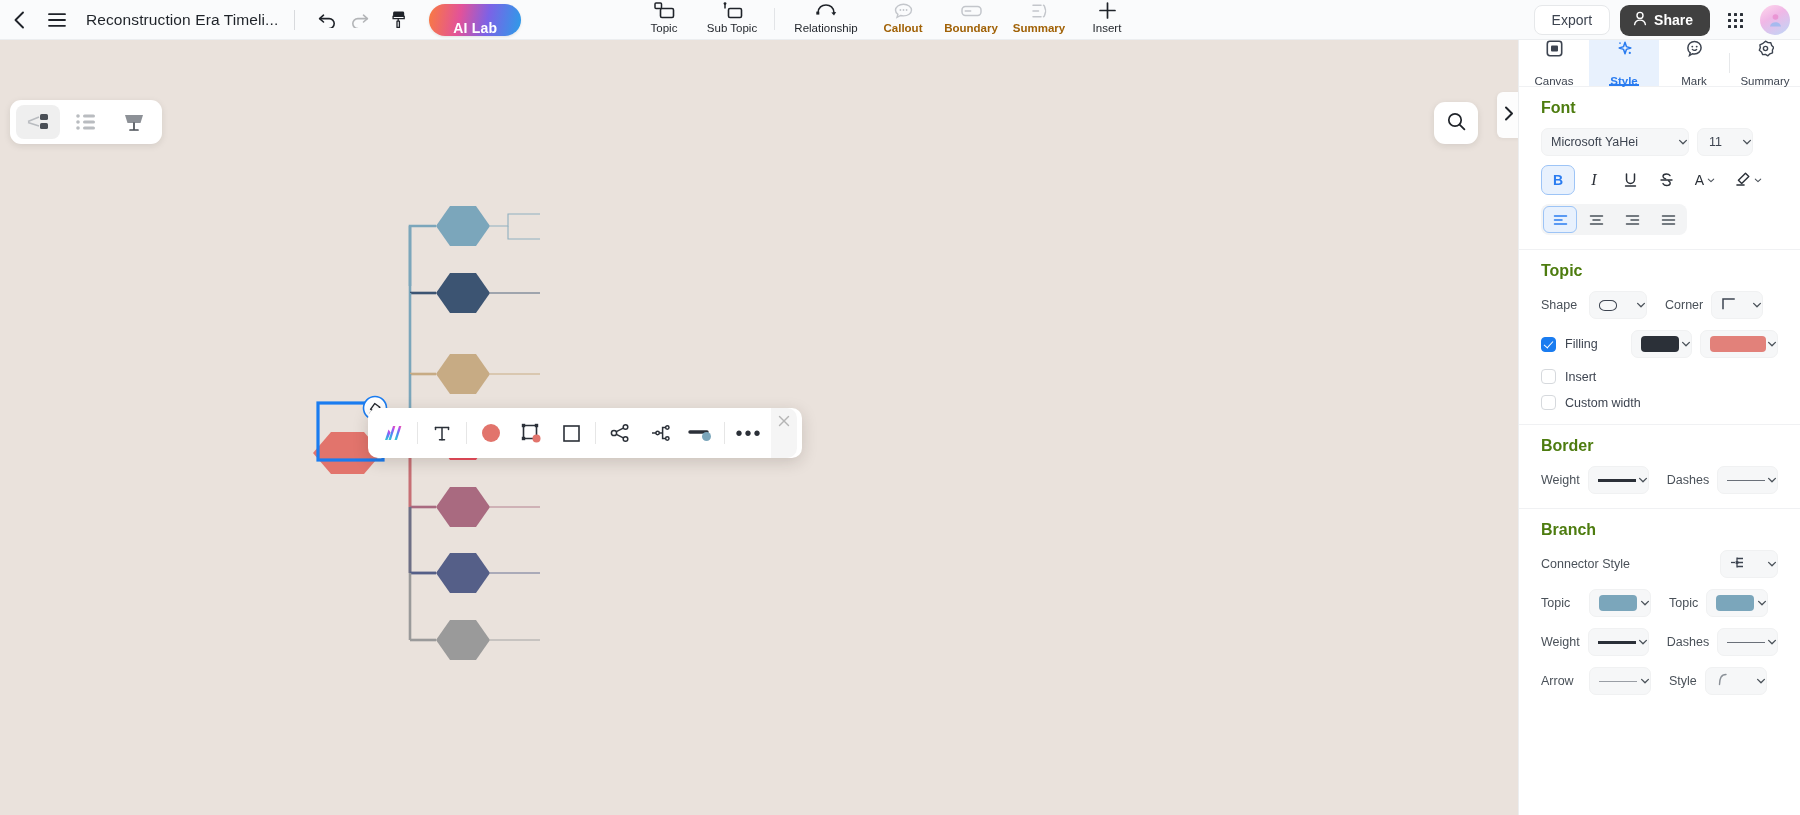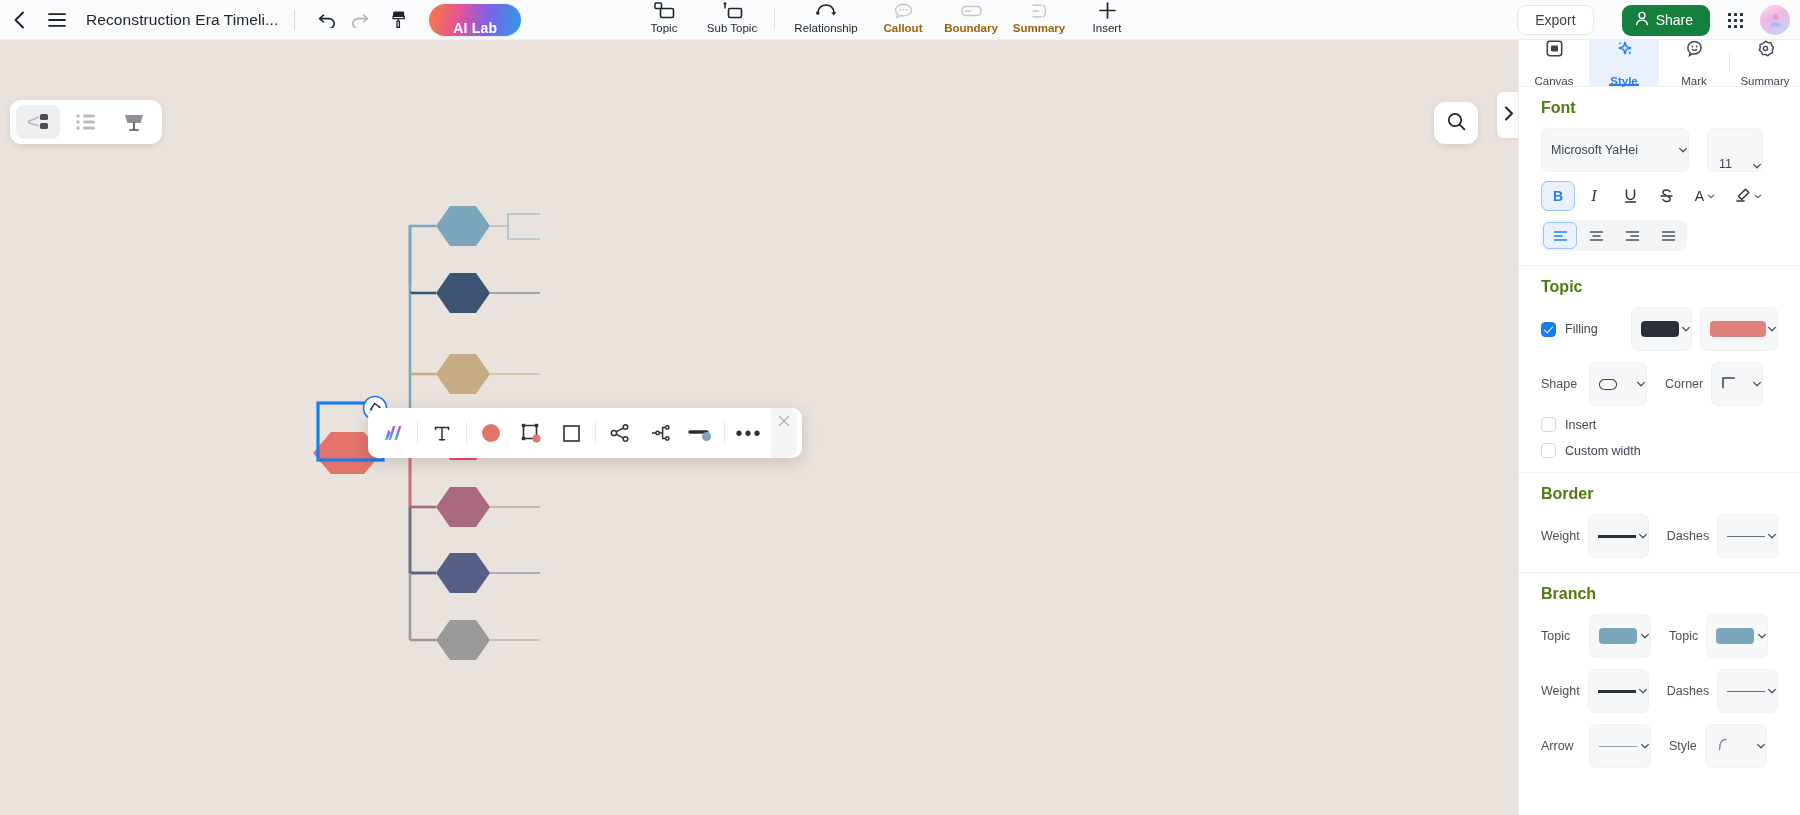--- a/index.html
+++ b/index.html
@@ -44,22 +44,22 @@
   .tool.wide { width: 86px; }
   .tool.dim { color: #a16207; cursor:default;font-weight:bold; }
   .tool-sep { width:1px; height:22px; background:#e2e4e7; margin: 8px 8px 0 8px; }
 
   .tb-right { position:absolute; right: 10px; top:0; height:40px; display:flex; align-items:center; gap:10px; }
   .btn-export {
     height: 30px; padding: 0 17px; border:1px solid #e6e8ea; border-radius:8px; background:#fff;
     font-size:14px; color:#3d4450; display:flex; align-items:center; cursor:pointer;
   }
   .btn-share {
-    height: 31px; padding: 0 17px 0 13px; border-radius:9px; background:#15803d; color:#fff;
-    font-size:14px; display:flex; align-items:center; gap:7px; cursor:pointer; font-weight:400;margin-left:18px;
+    height: 31px; padding: 0 17px 0 13px; border-radius:9px; background:#404040; color:#fff;
+    font-size:14px; display:flex; align-items:center; gap:7px; cursor:pointer; font-weight:700;
   }
   .grid9 { width:30px; height:30px; display:flex; align-items:center; justify-content:center; cursor:pointer; border-radius:6px; }
   .grid9 i { display:block; width:3px; height:3px; background:#2b3038; border-radius:.5px; }
   .grid9 .g { display:grid; grid-template-columns:repeat(3,3px); grid-template-rows:repeat(3,3px); gap:3px; }
   .avatar {
     width:30px; height:30px; border-radius:50%; cursor:pointer;
     background: linear-gradient(150deg,#ffd9ec 0%, #f0b7e6 40%, #bcd7f7 100%);
     display:flex; align-items:center; justify-content:center;
   }
 
@@ -119,28 +119,28 @@
   .rp-tabdiv { width:1px; height:20px; background:#e6e8ea; align-self:center; }
 
   .rp-body { position:absolute; left:0; top:47px; right:0; bottom:0; overflow:hidden; }
   .sect { padding: 12px 22px 14px 22px; border-bottom:1px solid #f0f1f3; }
   .sect-title { font-size:16px; font-weight:700; color:#4d7c0f; margin-bottom:11px; }
   .row { display:flex; align-items:center; margin-bottom:11px; }
   .row:last-child { margin-bottom:0; }
   .lbl { font-size:12.5px; color:#4a5159; }
 
   .selbox {
-    height:44px; background:#f6f7f8; border:1px solid #f0f1f2; border-radius:7px;
+    height:28px; background:#f6f7f8; border:1px solid #f0f1f2; border-radius:7px;
     display:flex; align-items:center; justify-content:space-between; padding: 0 0 0 9px; cursor:pointer;
   }
   .selbox .sv { font-size:12.5px; color:#3d4450; white-space:nowrap; }
   .cv { width:10px; height:10px; flex:none; }
 
   .fontsel { width:148px; }
-  .sizesel { width:56px; margin-left:18px; padding-left:11px;align-items:flex-end; }
+  .sizesel { width:56px; margin-left:8px; padding-left:11px; }
 
   .fmtrow { display:flex; align-items:center; gap:2px; margin-top:9px; }
   .fmtbtn { width:34px; height:30px; border-radius:7px; display:flex; align-items:center; justify-content:center; cursor:pointer; color:#2b3038; font-size:15px; }
   .fmtbtn.on { background:#e8f1fd; border:1px solid #9dc4f6; color:#2a7cf0; }
   .alignwrap { display:inline-flex; background:#f3f4f5; border-radius:8px; padding:2px; margin-top:9px; gap:2px; }
   .alignbtn { width:34px; height:27px; border-radius:6px; display:flex; align-items:center; justify-content:center; cursor:pointer; }
   .alignbtn.on { background:#e8f1fd; border:1px solid #9dc4f6; }
 
   .chk { width:15px; height:15px; border-radius:4px; border:1.5px solid #d6d9dd; background:#fff; flex:none; cursor:pointer; position:relative; }
   .chk.on { background:#1a7cf0; border-color:#1a7cf0; }
@@ -655,56 +655,56 @@
                   <path d="M1.5 10h12"></path>
                 </g>
               </svg>
           </div>
         </div>
       </div>
 
       <div class="sect">
         <div class="sect-title">Topic</div>
         <div class="row">
-          <span class="chk on"></span>
-          <span class="chklbl" style="width:56px">Filling</span>
-          <div class="selbox" style="width:62px;margin-left:12px">
-            <span class="swatch" style="background:#2b3038"></span>
-            <svg class="cv" viewBox="0 0 10 10">
-                <path d="M1.6 3.4 5 6.8 8.4 3.4" fill="none" stroke="#4a5159" stroke-width="1.3" stroke-linecap="round" stroke-linejoin="round"></path>
-              </svg>
-          </div>
-          <div class="selbox" style="width:80px;margin-left:8px">
-            <span class="swatch" style="background:#e2817a;width:56px"></span>
-            <svg class="cv" viewBox="0 0 10 10">
-                <path d="M1.6 3.4 5 6.8 8.4 3.4" fill="none" stroke="#4a5159" stroke-width="1.3" stroke-linecap="round" stroke-linejoin="round"></path>
-              </svg>
-          </div>
-        </div>
-        <div class="row">
           <span class="lbl" style="width:48px">Shape</span>
           <div class="selbox" style="width:58px">
             <span class="shape-ico"></span>
             <svg class="cv" viewBox="0 0 10 10">
                 <path d="M1.6 3.4 5 6.8 8.4 3.4" fill="none" stroke="#4a5159" stroke-width="1.3" stroke-linecap="round" stroke-linejoin="round"></path>
               </svg>
           </div>
           <span class="lbl" style="margin-left:18px">Corner</span>
           <div class="selbox" style="width:52px;margin-left:8px">
             <span>
               <svg width="16" height="13" viewBox="0 0 16 13">
                   <path d="M2 11.5V2h11" fill="none" stroke="#3d4450" stroke-width="1.5" stroke-linecap="square"></path>
                 </svg>
             </span>
             <svg class="cv" viewBox="0 0 10 10">
                 <path d="M1.6 3.4 5 6.8 8.4 3.4" fill="none" stroke="#4a5159" stroke-width="1.3" stroke-linecap="round" stroke-linejoin="round"></path>
               </svg>
           </div>
         </div>
         <div class="row">
+          <span class="chk on"></span>
+          <span class="chklbl" style="width:56px">Filling</span>
+          <div class="selbox" style="width:62px;margin-left:12px">
+            <span class="swatch" style="background:#2b3038"></span>
+            <svg class="cv" viewBox="0 0 10 10">
+                <path d="M1.6 3.4 5 6.8 8.4 3.4" fill="none" stroke="#4a5159" stroke-width="1.3" stroke-linecap="round" stroke-linejoin="round"></path>
+              </svg>
+          </div>
+          <div class="selbox" style="width:80px;margin-left:8px">
+            <span class="swatch" style="background:#e2817a;width:56px"></span>
+            <svg class="cv" viewBox="0 0 10 10">
+                <path d="M1.6 3.4 5 6.8 8.4 3.4" fill="none" stroke="#4a5159" stroke-width="1.3" stroke-linecap="round" stroke-linejoin="round"></path>
+              </svg>
+          </div>
+        </div>
+        <div class="row">
           <span class="chk"></span>
           <span class="chklbl">Insert</span>
         </div>
         <div class="row">
           <span class="chk"></span>
           <span class="chklbl">Custom width</span>
         </div>
       </div>
 
       <div class="sect">
@@ -722,20 +722,38 @@
             <span class="linesample thin"></span>
             <svg class="cv" viewBox="0 0 10 10">
                 <path d="M1.6 3.4 5 6.8 8.4 3.4" fill="none" stroke="#4a5159" stroke-width="1.3" stroke-linecap="round" stroke-linejoin="round"></path>
               </svg>
           </div>
         </div>
       </div>
 
       <div class="sect" style="border-bottom:none">
         <div class="sect-title">Branch</div>
+        <div class="row">
+          <span class="lbl">Connector Style</span>
+          <div class="selbox" style="width:58px;margin-left:auto">
+            <span>
+              <svg width="18" height="13" viewBox="0 0 18 13">
+                  <g stroke="#3d4450" stroke-width="1.3" fill="none">
+                    <path d="M1 6.5h4"></path>
+                    <path d="M7 1.5v10"></path>
+                    <path d="M7 2.5h6M7 6.5h6M7 10.5h6"></path>
+                  </g>
+                  <rect x="5.6" y="5.1" width="2.8" height="2.8" fill="#3d4450"></rect>
+                </svg>
+            </span>
+            <svg class="cv" viewBox="0 0 10 10">
+                <path d="M1.6 3.4 5 6.8 8.4 3.4" fill="none" stroke="#4a5159" stroke-width="1.3" stroke-linecap="round" stroke-linejoin="round"></path>
+              </svg>
+          </div>
+        </div>
         <div class="row">
           <span class="lbl" style="width:48px">Topic</span>
           <div class="selbox" style="width:62px">
             <span class="swatch" style="background:#7ba6bb"></span>
             <svg class="cv" viewBox="0 0 10 10">
                 <path d="M1.6 3.4 5 6.8 8.4 3.4" fill="none" stroke="#4a5159" stroke-width="1.3" stroke-linecap="round" stroke-linejoin="round"></path>
               </svg>
           </div>
           <span class="lbl" style="margin-left:18px">Topic</span>
           <div class="selbox" style="width:62px;margin-left:8px">

